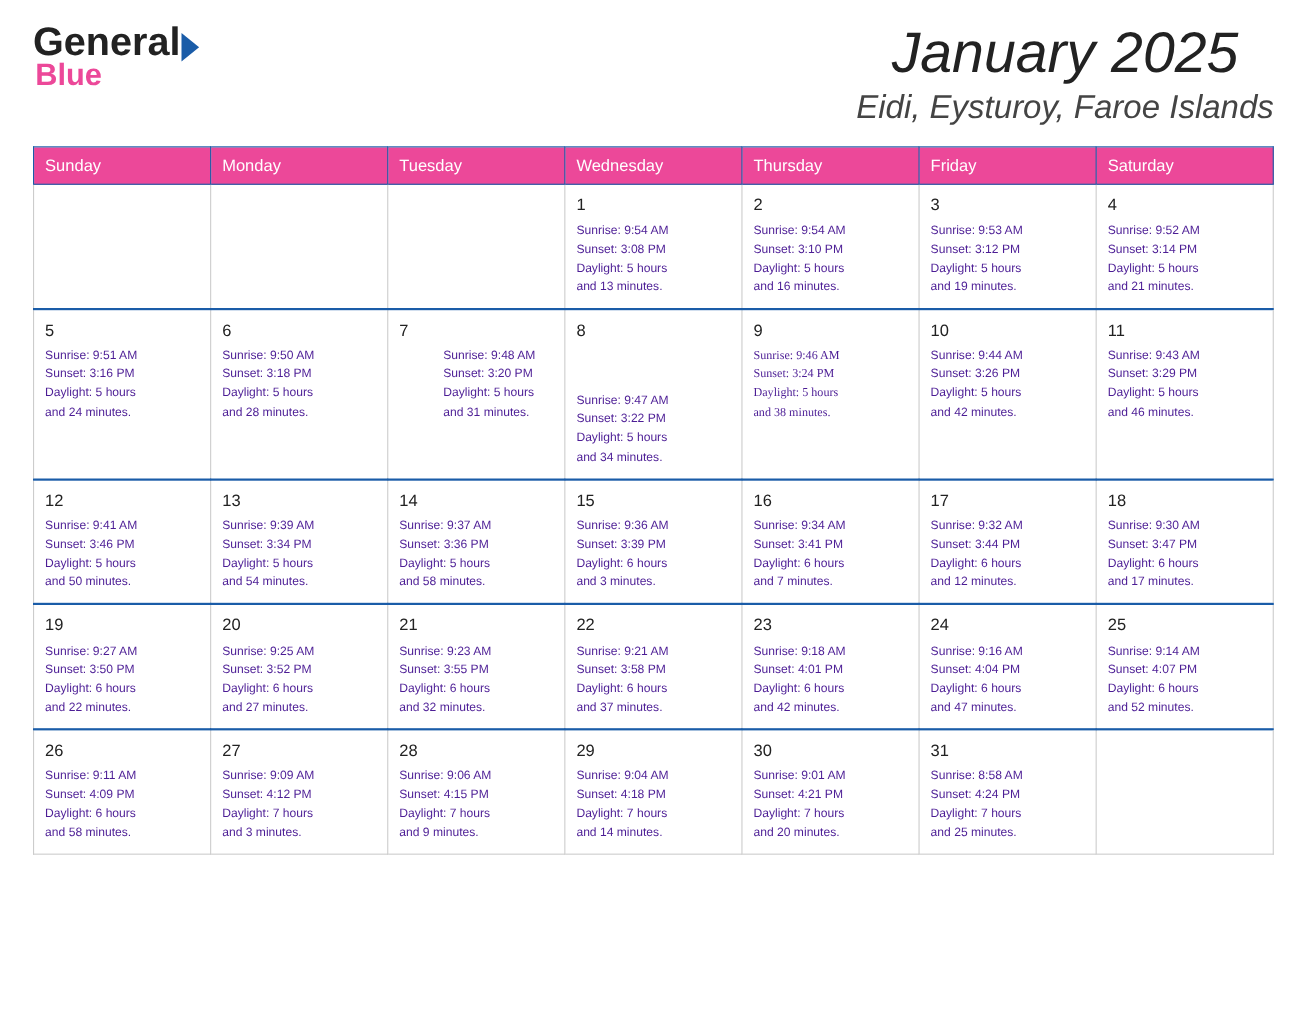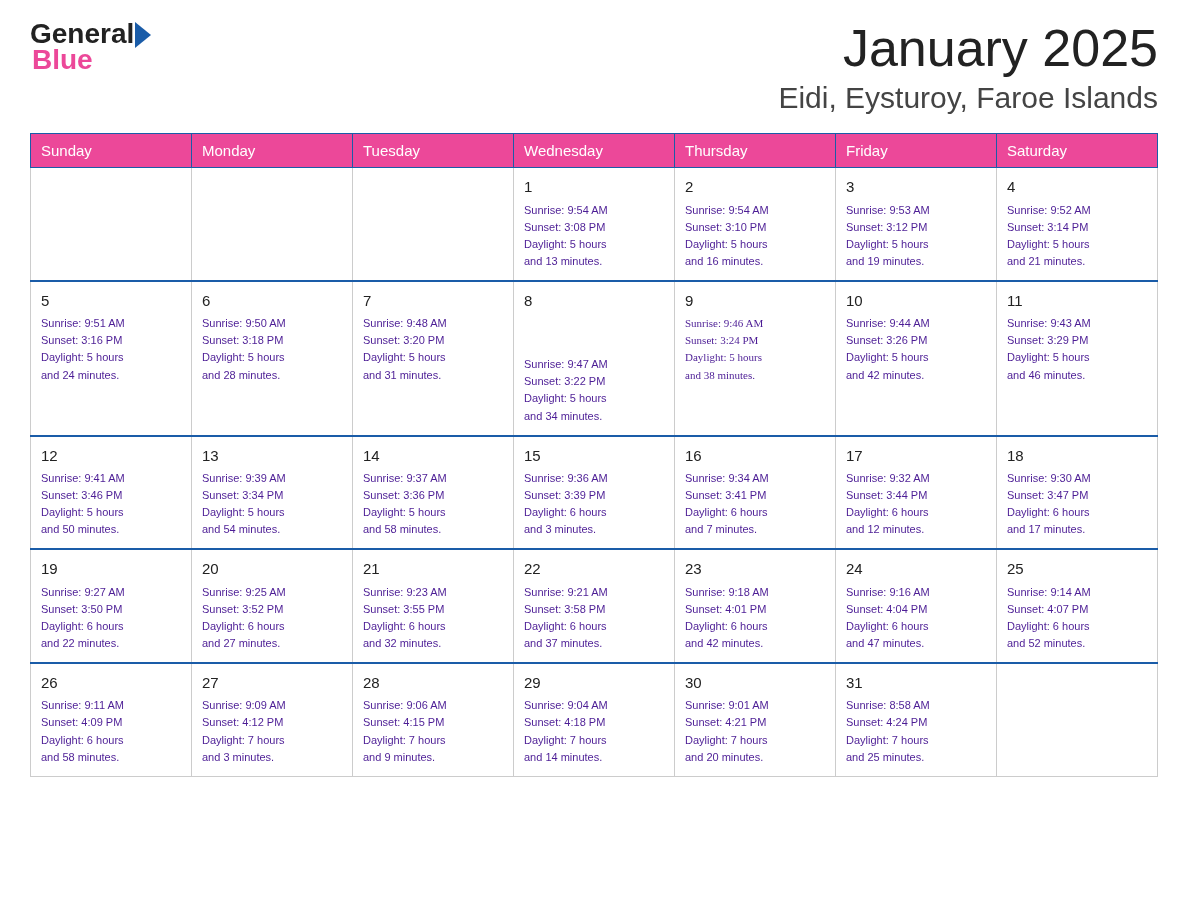--- a/index.html
+++ b/index.html
@@ -11,21 +11,21 @@
       min-height: 918px;
       padding: 20px 30px 30px 30px;
     }
     .header {
       display: flex;
       justify-content: space-between;
       align-items: flex-start;
       margin-bottom: 18px;
     }
     .logo-text-general {
-      font-size: 28px;
+      font-size: 36px;
       font-weight: bold;
       color: #222;
     }
     .logo-blue {
       font-size: 28px;
       font-weight: bold;
       color: #ec4899;
       margin-left: 2px;
     }
     .logo-wrapper {
@@ -37,21 +37,22 @@
       display: flex;
       align-items: flex-end;
       line-height: 1;
     }
     .logo-row2 {
       display: flex;
       align-items: center;
       margin-top: -4px;
     }
     .title-block {
-      text-align: right;
+      text-align: center;
+      font-style: italic;
     }
     .title-block h1 {
       font-size: 52px;
       font-weight: normal;
       color: #222;
       line-height: 1.1;
     }
     .title-block h2 {
       font-size: 30px;
       font-weight: normal;
@@ -185,21 +186,21 @@
         </td>
         <td>
           <span class="day-num">6</span>
           <div class="day-info" style="white-space: pre-line;">Sunrise: 9:50 AM
 Sunset: 3:18 PM
 Daylight: 5 hours
 and 28 minutes.</div>
         </td>
         <td>
           <span class="day-num">7</span>
-          <div class="day-info" style="white-space: pre-line;">Sunrise: 9:48 AM
+          <div class="day-info" style="white-space: pre-line; margin-left: 40px;">Sunrise: 9:48 AM
 Sunset: 3:20 PM
 Daylight: 5 hours
 and 31 minutes.</div>
         </td>
         <td>
           <span class="day-num">8</span>
           <div class="day-info" style="white-space: pre-line; margin-top: 44px;">Sunrise: 9:47 AM
 Sunset: 3:22 PM
 Daylight: 5 hours
 and 34 minutes.</div>

